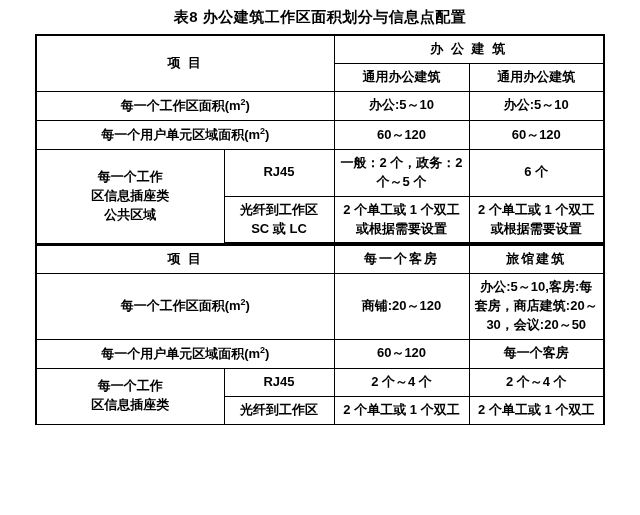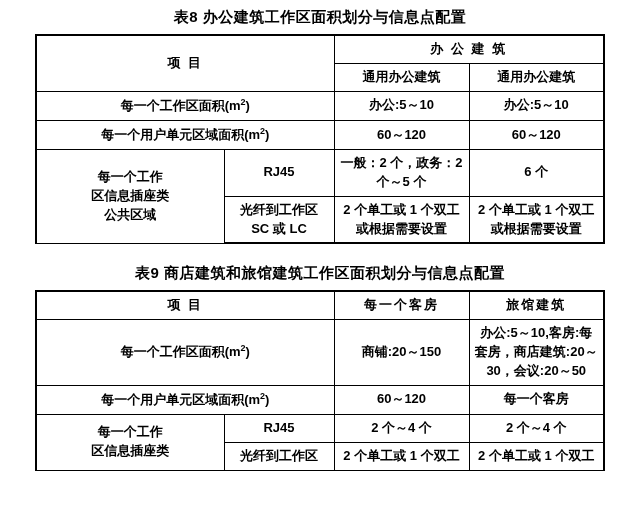--- a/index.html
+++ b/index.html
@@ -132,38 +132,37 @@
           <div>或根据需要设置</div>
         </td>
         <td class="outer-bottom outer-right">
           <div>2 个单工或 1 个双工</div>
           <div>或根据需要设置</div>
         </td>
       </tr>
     </tbody>
   </table>
 
-  <div class="caption" id="caption-9">表9 商店建筑和旅馆建筑工作区面积划分与信息点配置</div>
 
   <table class="doc-table">
     <colgroup>
       <col style="width:188px">
       <col style="width:110px">
       <col style="width:135px">
       <col style="width:135px">
     </colgroup>
     <tbody>
       <tr>
         <td class="outer-top outer-left lbl lbl-spread" colspan="2">项    目</td>
         <td class="outer-top lbl-spread">每一个客房</td>
         <td class="outer-top outer-right lbl-spread">旅馆建筑</td>
       </tr>
       <tr>
         <td class="outer-left lbl" colspan="2"><span>每一个工作区面积(m</span><span class="sup">2</span><span>)</span></td>
-        <td>商铺:20～150</td>
+        <td>商铺:20～120</td>
         <td class="outer-right">
           <div>办公:5～10,客房:每</div>
           <div>套房，商店建筑:20～</div>
           <div>30，会议:20～50</div>
         </td>
       </tr>
       <tr>
         <td class="outer-left lbl" colspan="2"><span>每一个用户单元区域面积(m</span><span class="sup">2</span><span>)</span></td>
         <td>60～120</td>
         <td class="outer-right">每一个客房</td>

